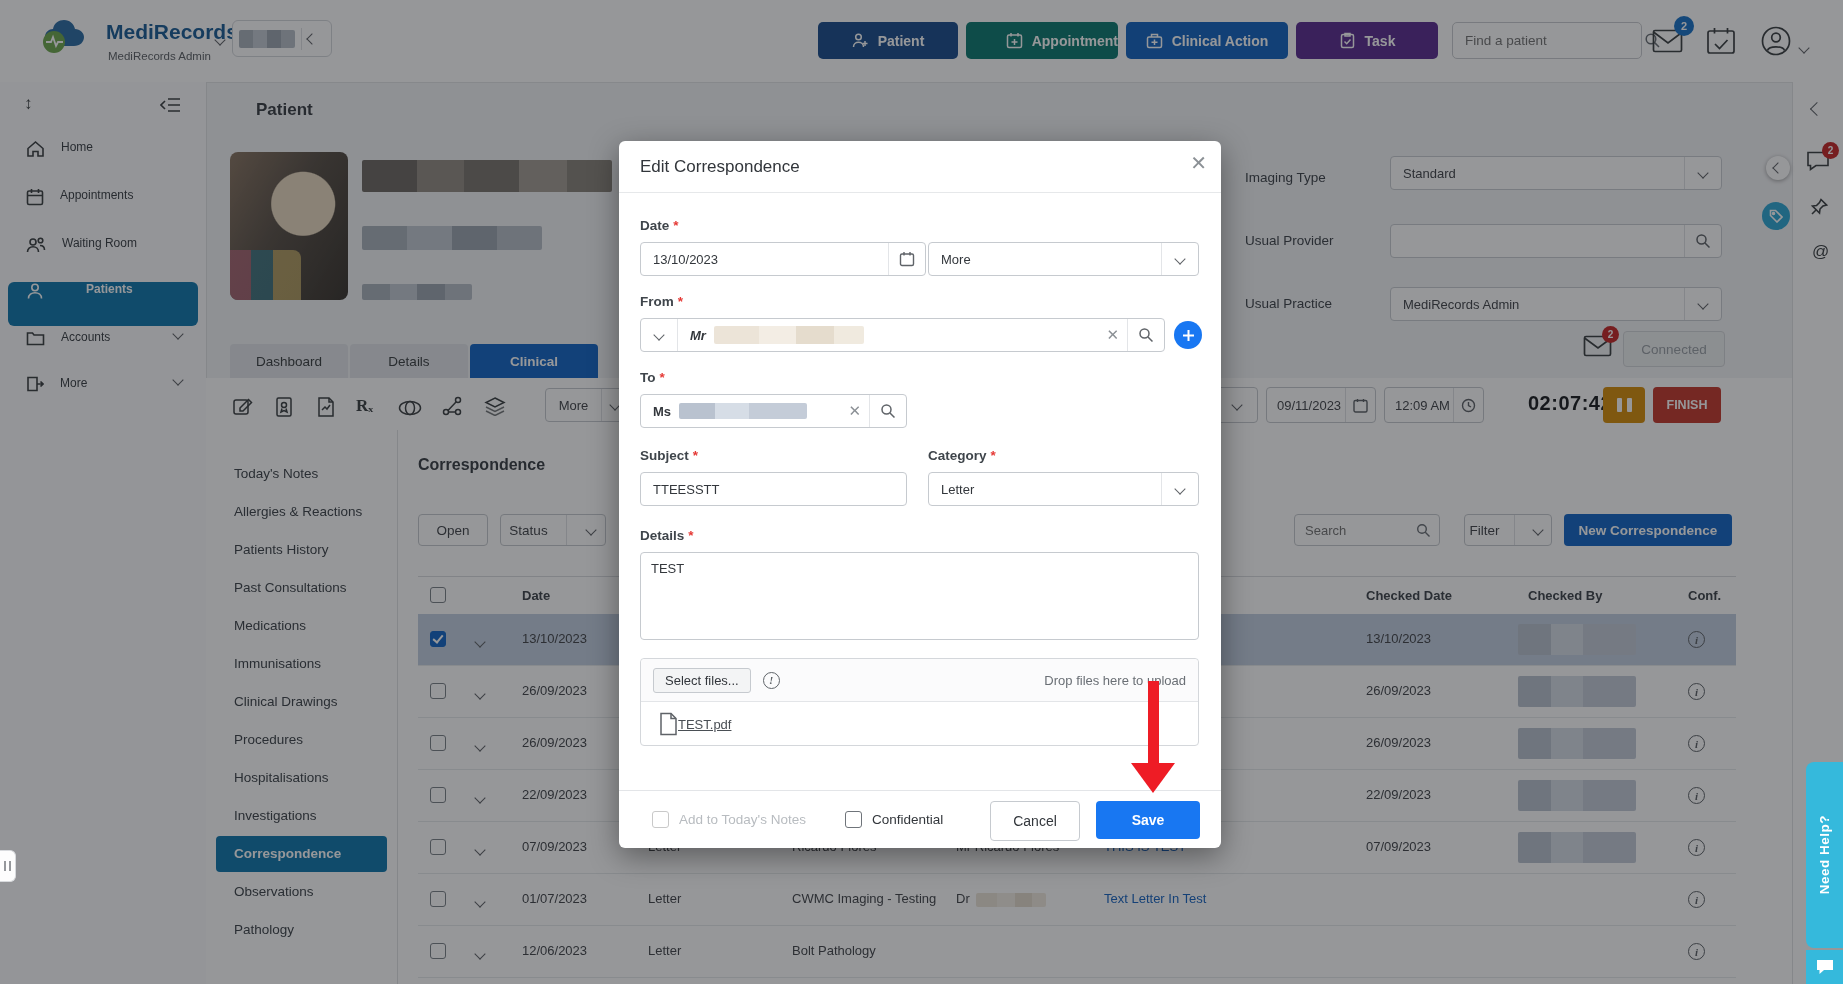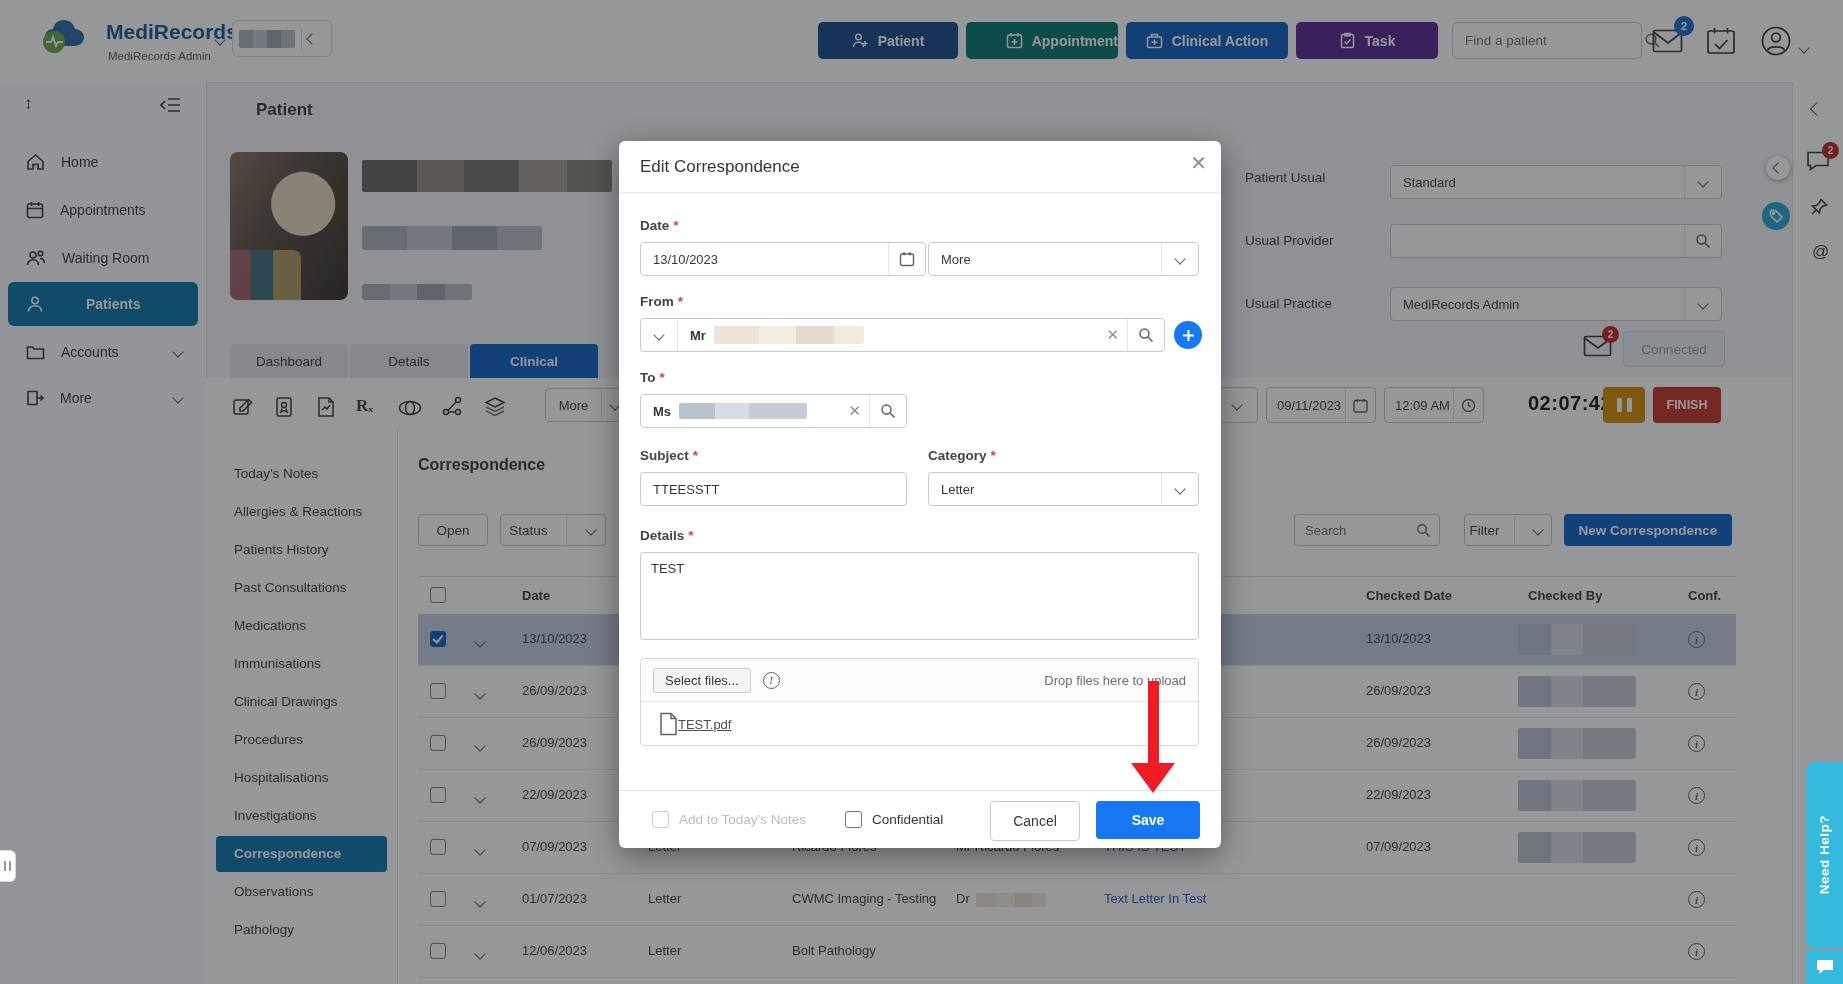--- a/index.html
+++ b/index.html
@@ -19,21 +19,21 @@
   .hbtn.task{left:1296px;width:142px;background:#5b2d91;}
   .hsearch{left:1452px;top:22px;width:190px;height:37px;border:1px solid #caccd0;border-radius:5px;background:#fff;display:flex;align-items:center;box-sizing:border-box;padding:0 10px;}
   .hsearch input{border:0;outline:0;flex:1;font-size:13.5px;color:#444;font-family:inherit;background:transparent;}
   .badge{position:absolute;border-radius:50%;color:#fff;font-size:11px;font-weight:bold;display:flex;align-items:center;justify-content:center;}
   .badge.blue{background:#1a73c8;width:20px;height:20px;}
   .badge.red{background:#c62828;width:17px;height:17px;font-size:10px;}
   
   .chev{display:inline-block;width:7px;height:7px;border-right:1.8px solid #5f6368;border-bottom:1.8px solid #5f6368;transform:rotate(45deg);} .chev.left{transform:rotate(135deg);}
   
   .sidebar{left:0;top:82px;width:206px;height:902px;background:#fcfcfd;border-right:1px solid #e0e2e5;}
-  .sb-item{left:8px;width:190px;height:44px;border-radius:6px;display:flex;align-items:center;gap:16px;padding-left:18px;box-sizing:border-box;font-size:14px;color:#3a3f45;cursor:pointer;}
+  .sb-item{left:8px;width:190px;height:44px;border-radius:6px;display:flex;gap:16px;padding-left:18px;box-sizing:border-box;font-size:12px;color:#3a3f45;cursor:pointer;}
   .sb-item.active{background:#1178ad;color:#fff;font-weight:600;gap:42px;}
   .sb-item .spread{margin-left:auto;margin-right:16px;}
   
   .pg-title{left:256px;top:100px;font-size:17px;font-weight:600;color:#3a3f45;}
   .photo{left:230px;top:152px;width:118px;height:148px;border-radius:8px;
      background:
        radial-gradient(circle at 62% 35%, #e9d9c0 0 26%, rgba(0,0,0,0) 27%),
        linear-gradient(120deg,#8a7663 0%,#5a5148 45%,#3a352f 100%);}
   .photo:after{content:"";position:absolute;left:0;bottom:0;width:60%;height:34%;border-radius:0 8px 0 8px;
        background:linear-gradient(90deg,#b46a7a 0 30%,#3f7d8c 30% 60%,#c8b06a 60% 100%);opacity:.8;}
@@ -369,22 +369,22 @@
       </svg>
       </span>
   </div>
   <div class="ab timer">02:07:42</div>
   <div class="ab pausebtn">
       <i></i>
       <i></i>
     </div>
   <div class="ab finishbtn">FINISH</div>
 
-  <div class="ab plabel" style="left:1245px;top:170px;">Patient Usual</div>
-  <div class="ab pfield" style="top:165px;">
+  <div class="ab plabel" style="left:1245px;top:170px;">Imaging Type</div>
+  <div class="ab pfield" style="top:156px;">
     <span class="val">Standard</span>
     <span class="tail">
         <span class="chev"></span>
       </span>
   </div>
   <div class="ab plabel" style="left:1245px;top:233px;">Usual Provider</div>
   <div class="ab pfield" style="top:224px;">
     <span class="val"></span>
     <span class="tail">
       <svg width="16" height="16" viewBox="0 0 16 16" fill="none" stroke="#5f6368" stroke-width="1.5">
@@ -654,21 +654,21 @@
           <span class="chev"></span>
         </span>
     </div>
 
     <div class="ab m-label" style="left:21px;top:153px;"><span>From</span><span class="req">*</span></div>
     <div class="ab inp" style="left:21px;top:177px;width:525px;height:34px;">
       <span style="width:36px;display:flex;align-items:center;justify-content:center;align-self:stretch;border-right:1px solid #e3e5e8;">
           <span class="chev"></span>
         </span>
       <span class="pad">
-          <span style="font-weight:600;">Mr</span>
+          <span style="font-weight:600;font-style:italic;">Mr</span>
         <span class="redacted beige" style="width:150px;height:18px;"></span>
         </span>
       <span class="xmark">✕</span>
       <span class="tail ic">
         <svg width="16" height="16" viewBox="0 0 16 16" fill="none" stroke="#5f6368" stroke-width="1.5">
           <circle cx="6.5" cy="6.5" r="4.5"></circle>
             <path d="M10 10l4.5 4.5"></path>
         </svg>
         </span>
     </div>

